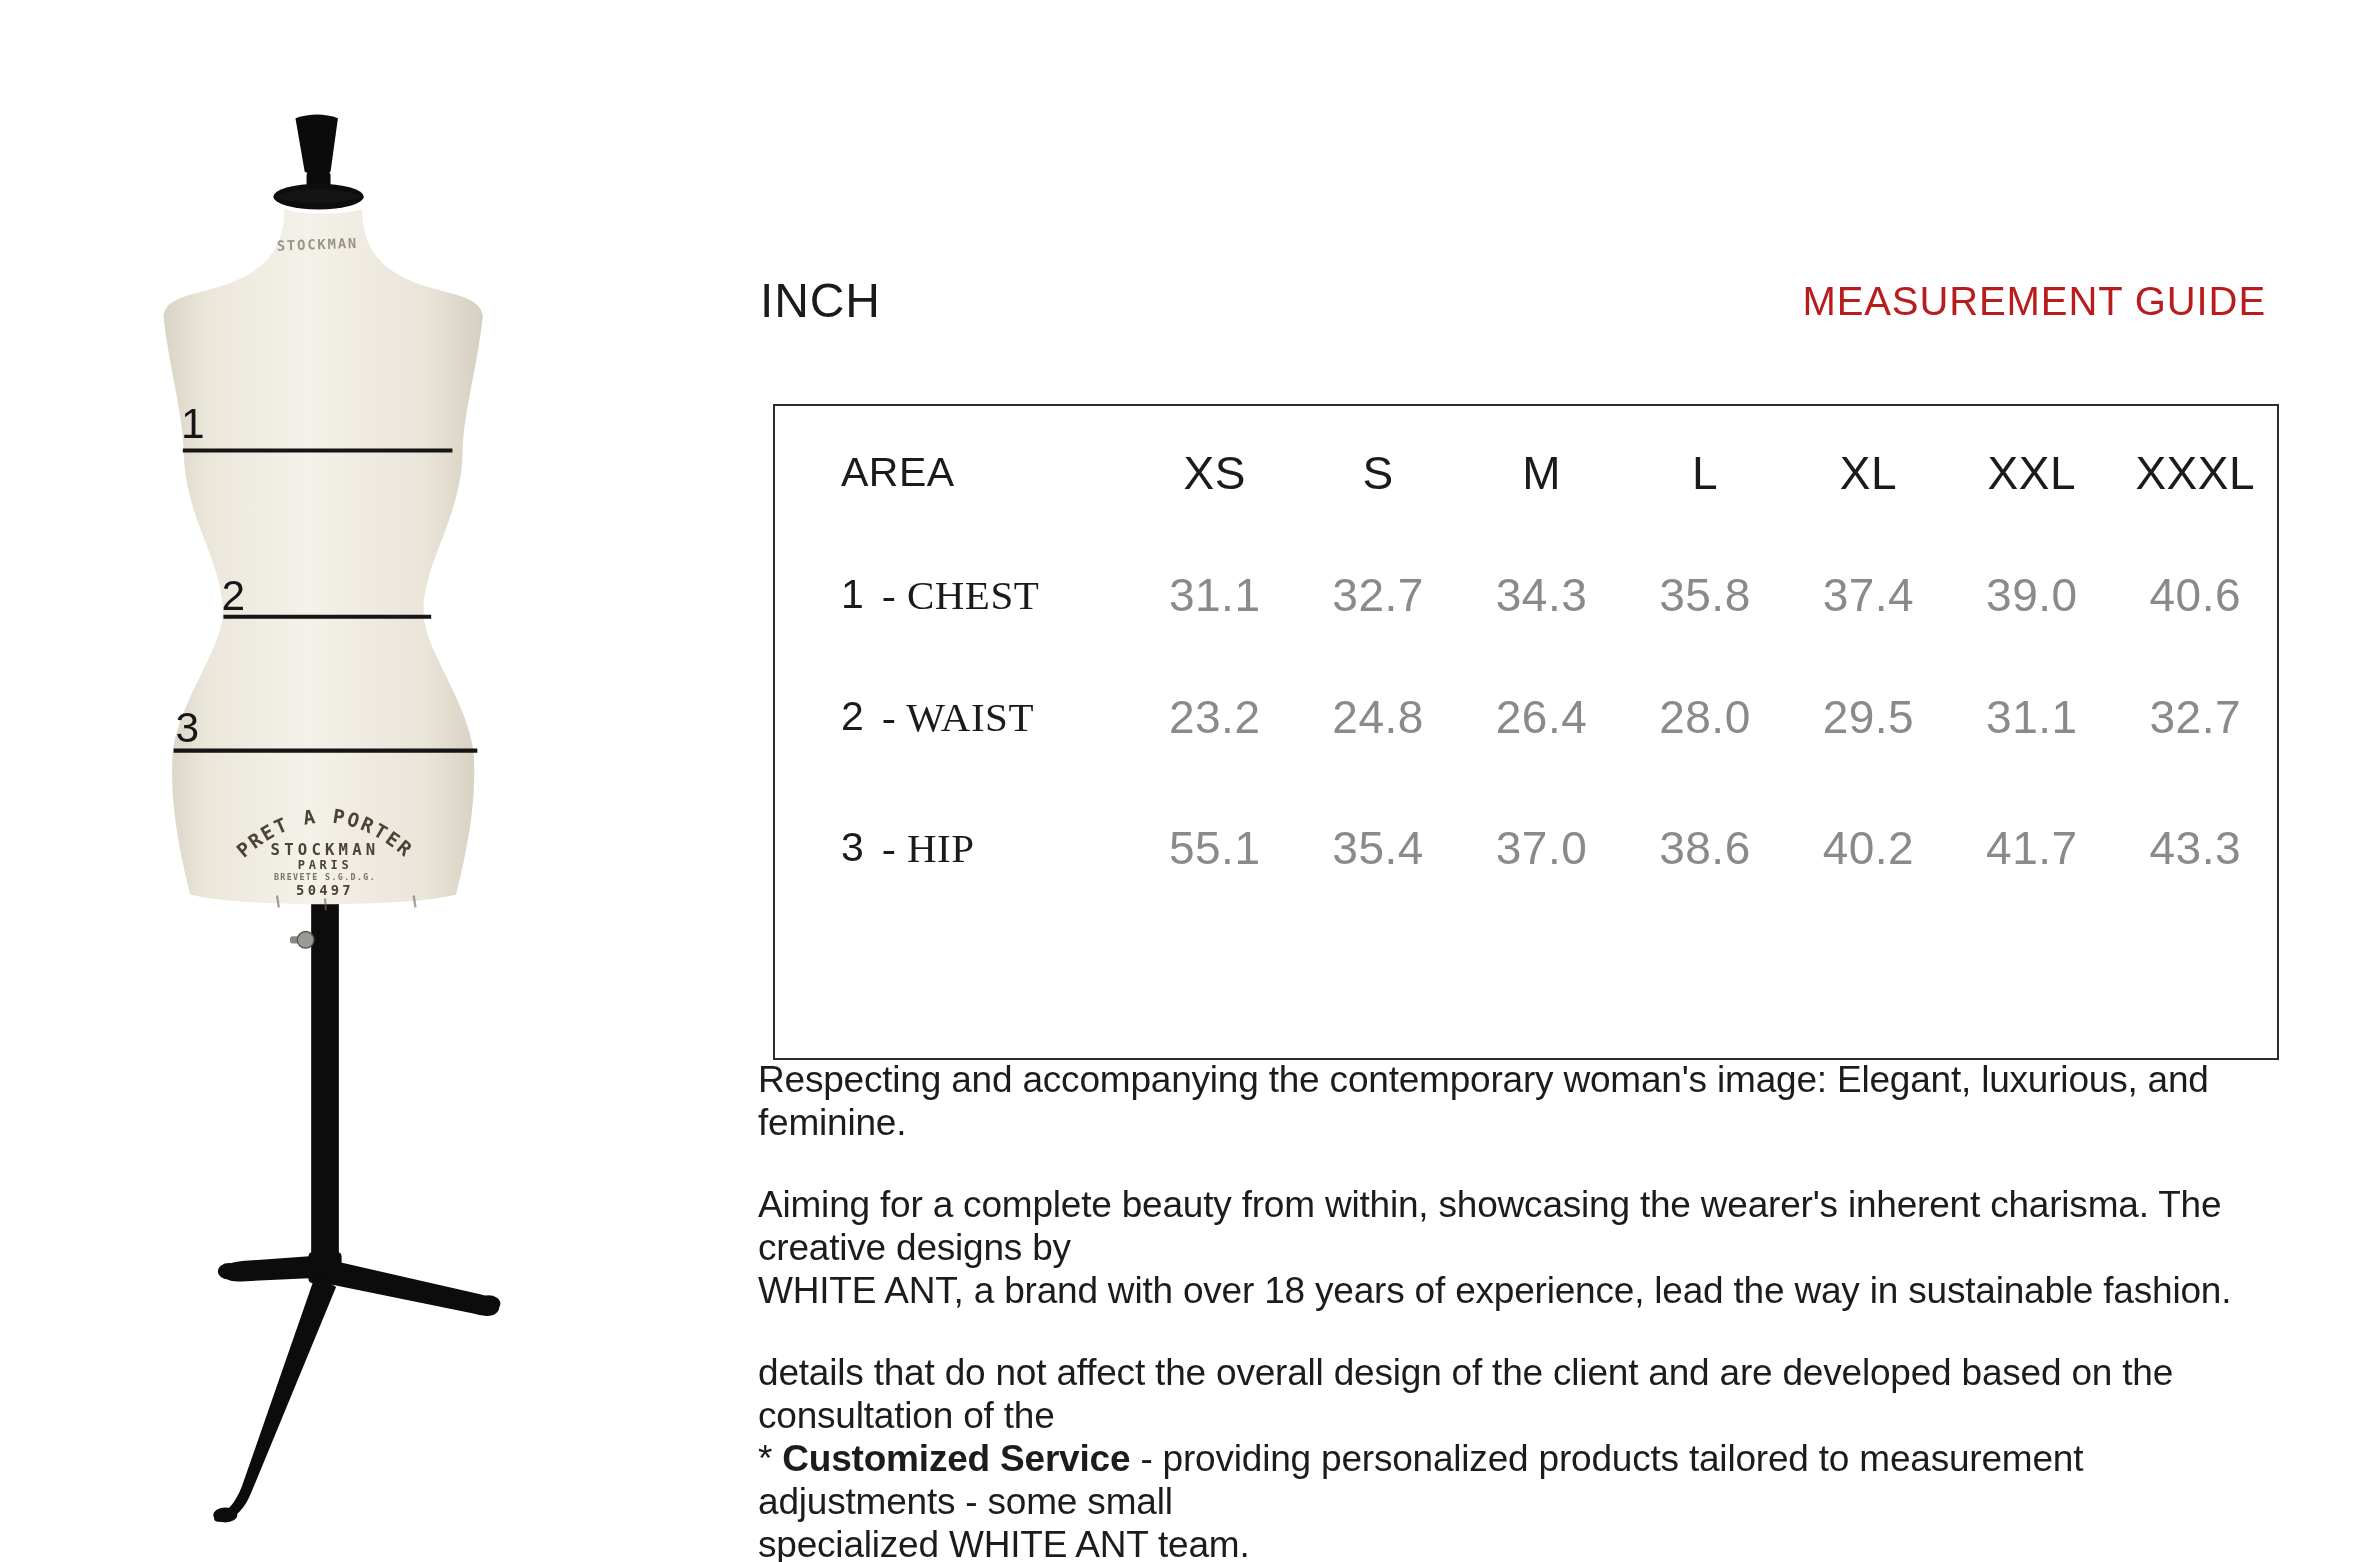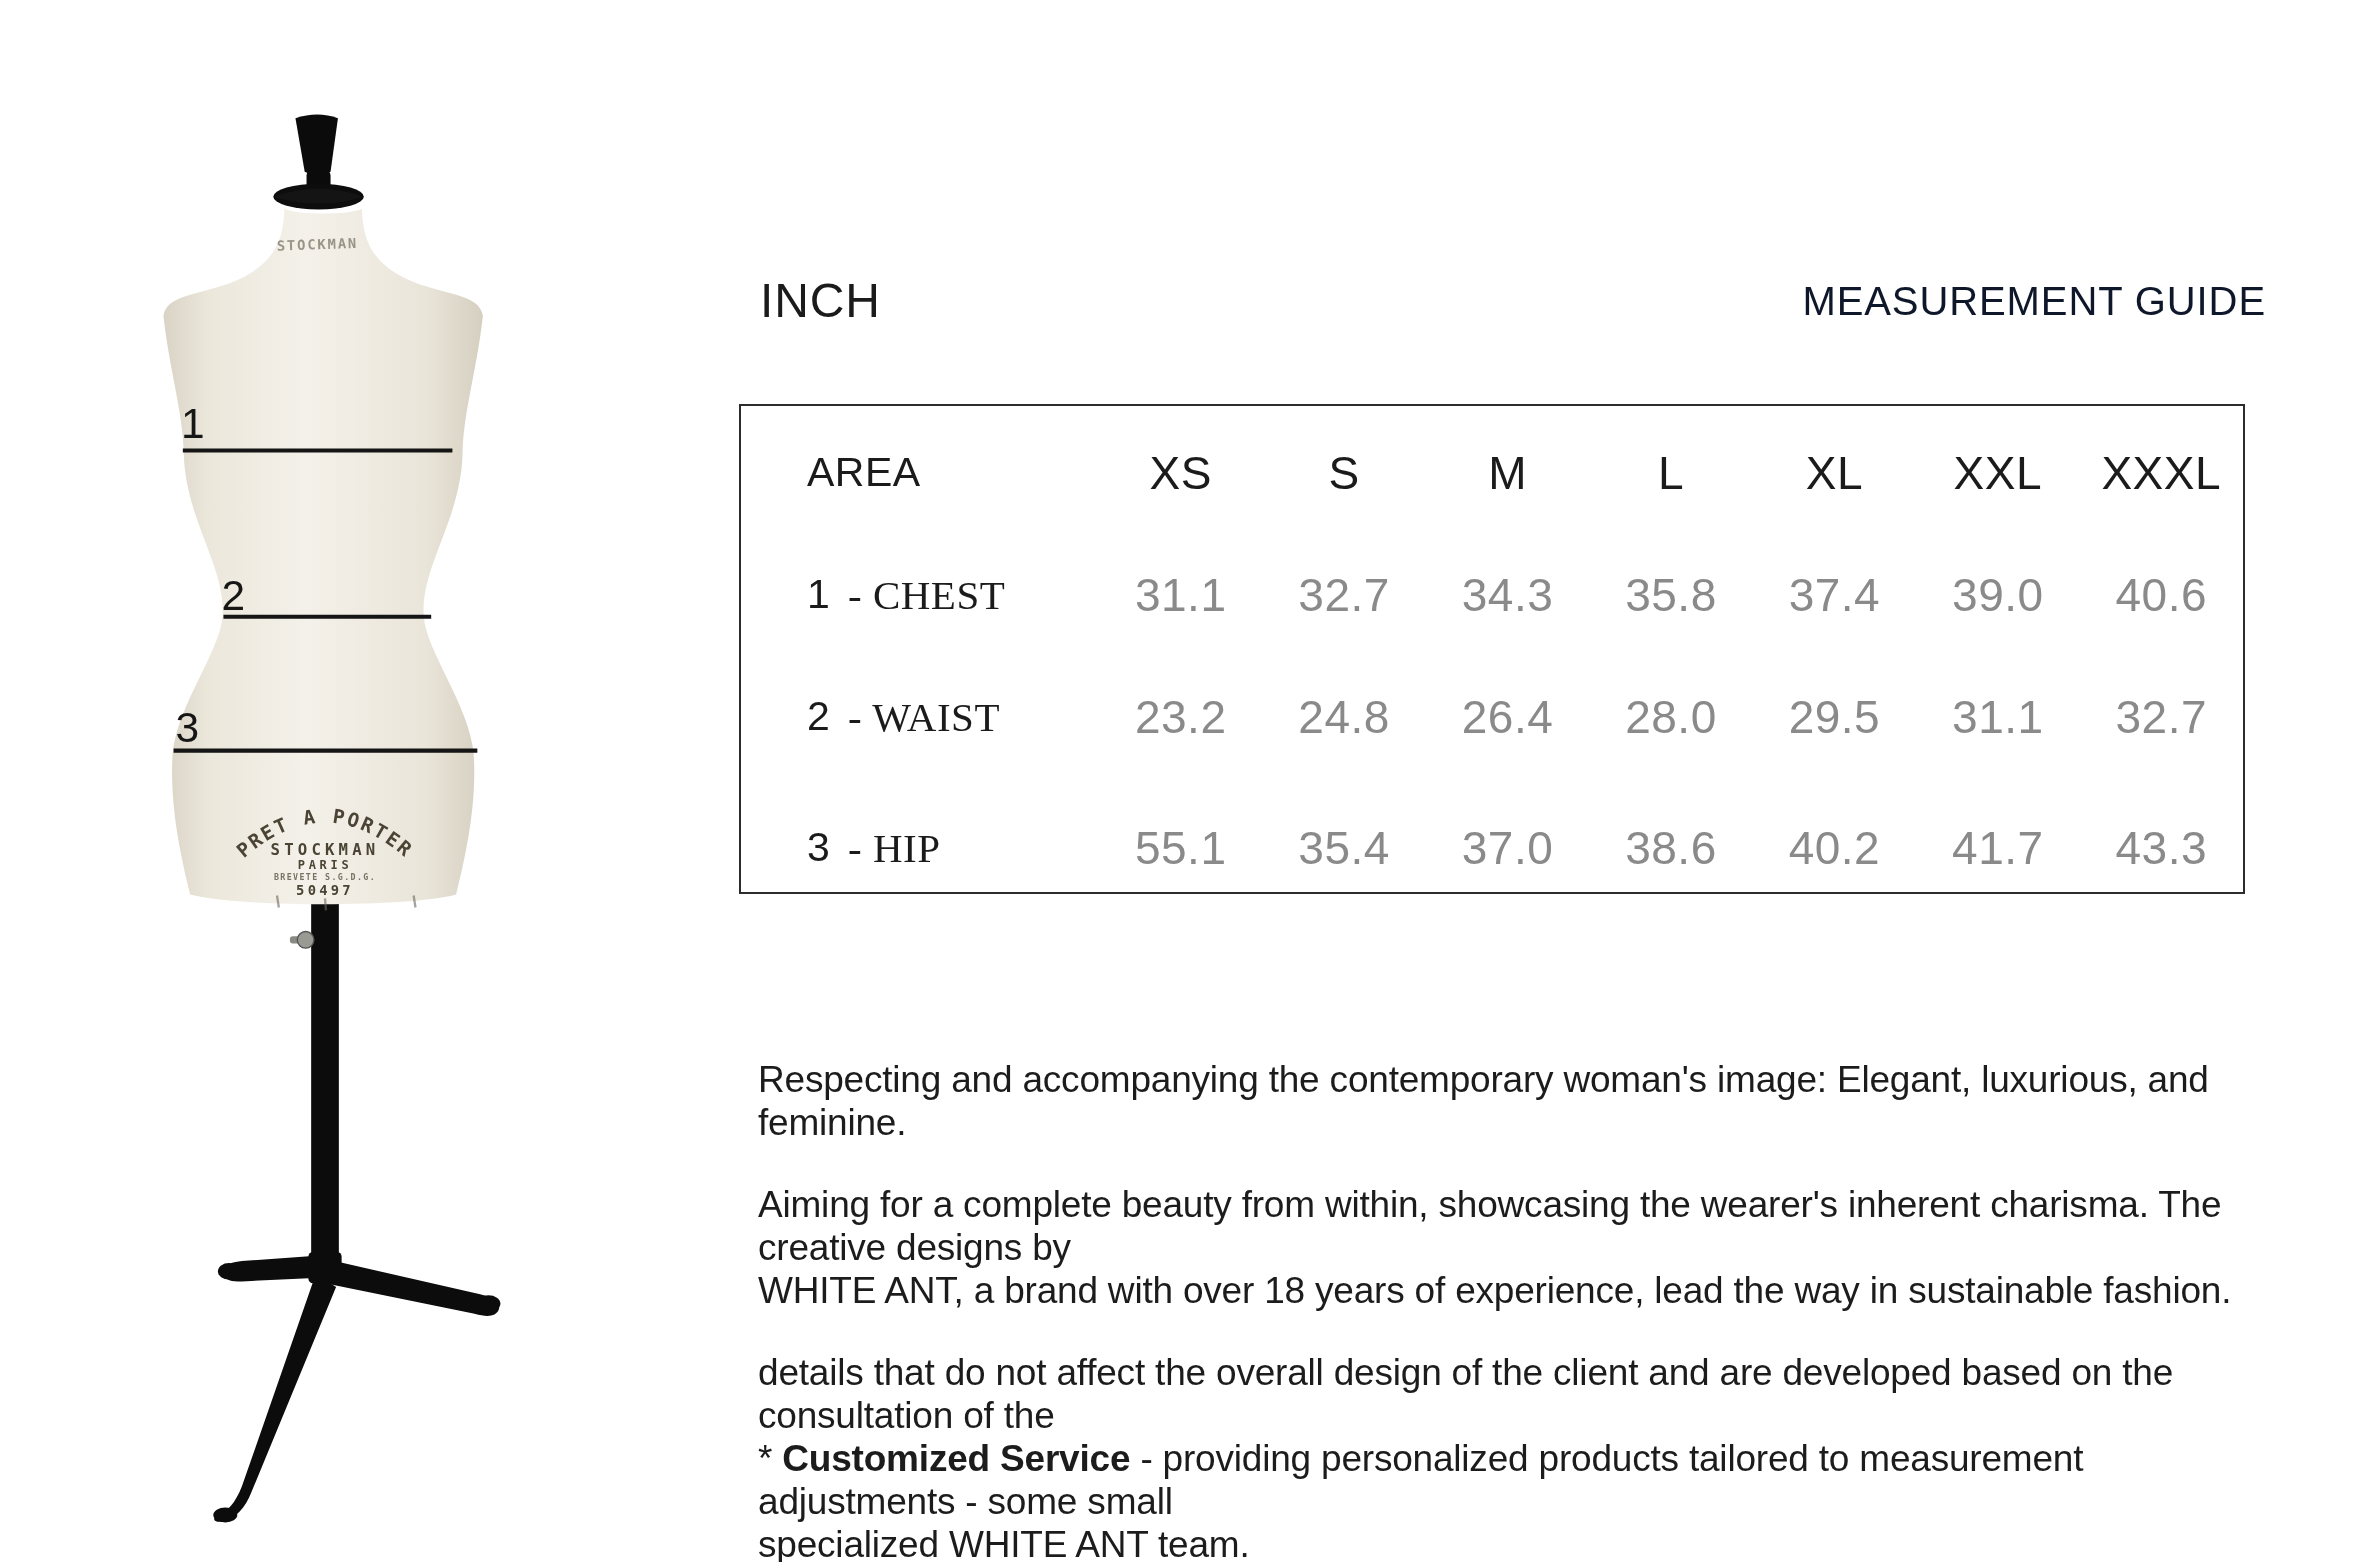--- a/index.html
+++ b/index.html
@@ -11,26 +11,26 @@
   }
   .abs{position:absolute;}
 
   
   .unit-label{
     left:760px;top:280px;font-size:48px;line-height:42px;
     letter-spacing:0.9px;color:#1b1b1b;
   }
   .guide-title{
     right:97px;top:280px;font-size:40px;line-height:42px;
-    letter-spacing:0.9px;color:#0f172a;
+    letter-spacing:0.9px;color:#b91c1c;
   }
 
   
   .size-table{
-    left:739px;top:404px;width:1506px;height:490px;
+    left:773px;top:404px;width:1506px;height:656px;
     border:2.8px solid #2c2c2c;box-sizing:border-box;background:#fff;
   }
   .t-row{position:absolute;left:0;right:0;height:55px;display:flex;align-items:center;}
   .cell{box-sizing:border-box;}
   .cell.label{width:358px;padding-left:66px;display:flex;align-items:center;
     font-size:41px;letter-spacing:0.5px;color:#1b1b1b;}
   .cell.val{flex:1;text-align:center;font-size:46px;}
   .hdr{color:#1b1b1b;letter-spacing:0.5px;font-size:41px;}
   .num-val{color:#8a8a8a;letter-spacing:0.5px;}
   .row-num{display:inline-block;min-width:41px;}

